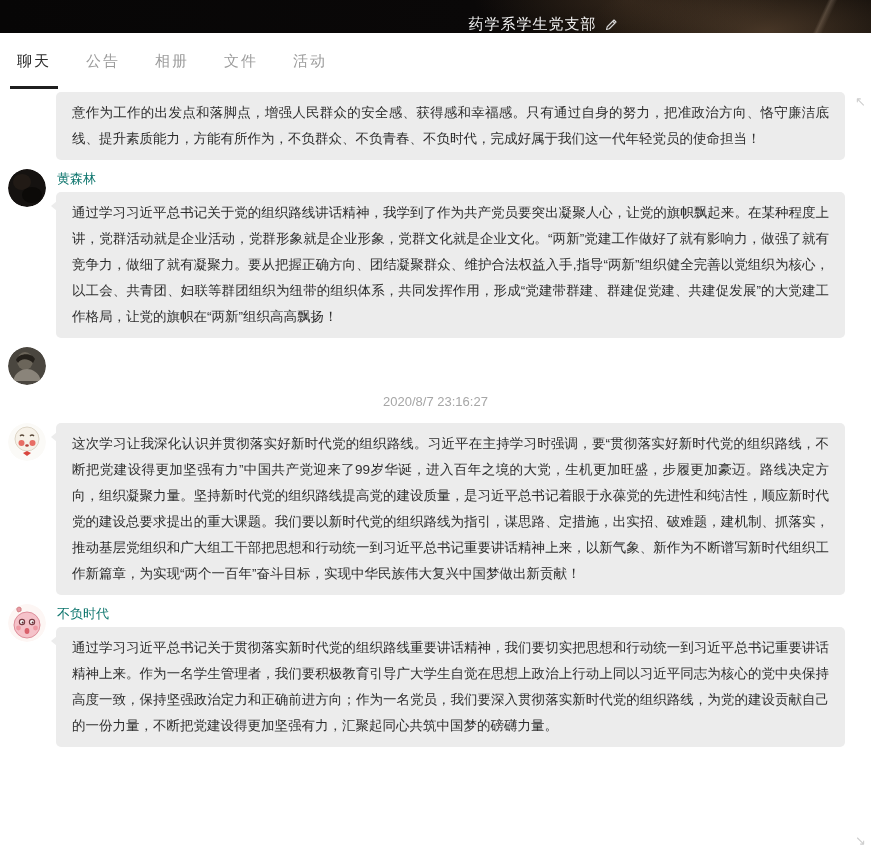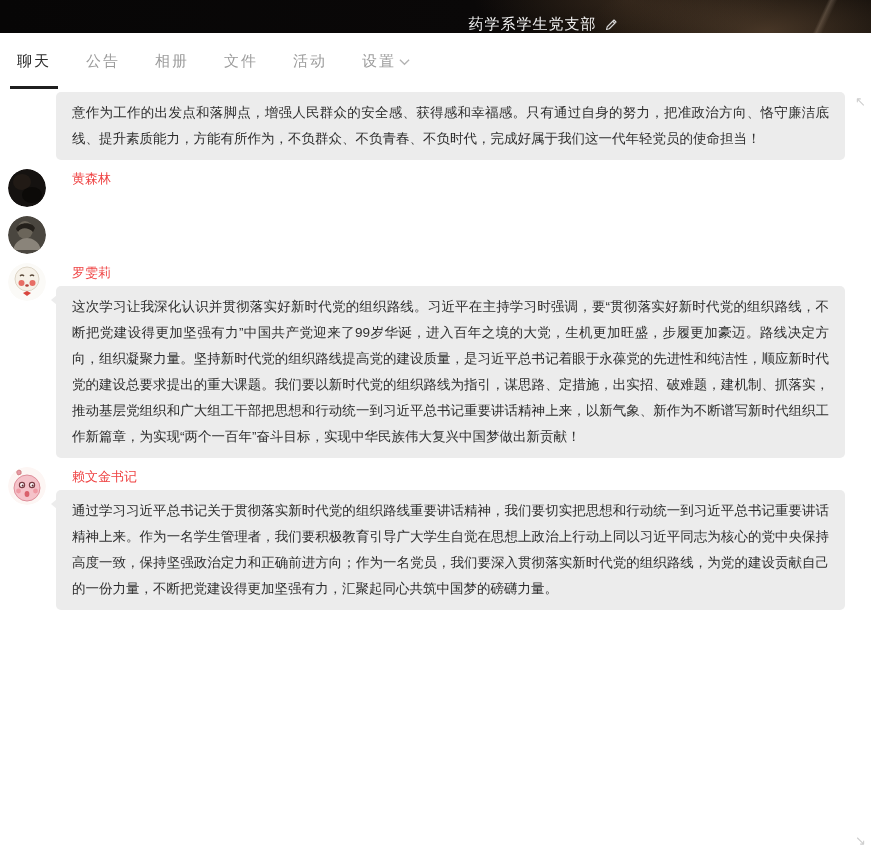--- a/index.html
+++ b/index.html
@@ -38,21 +38,21 @@
   .scroll-ic{ position:absolute; right:5px; color:#cfcfcf; font-size:13px;
               line-height:13px; cursor:pointer; z-index:5; }
   .scroll-top{ top:5px; }
   .scroll-bottom{ bottom:4px; }
 
   .msg{ display:flex; align-items:flex-start; padding:0 26px 0 8px; margin-bottom:9px; }
   .avatar{ width:38px; height:38px; border-radius:50%; flex:none; margin-right:10px;
            overflow:hidden; cursor:pointer; }
   .avatar.spacer{ visibility:hidden; height:1px; }
   .body{ flex:1; min-width:0; }
-  .sender{ color:#ef4444; font-size:13px; line-height:18px; margin:1px 0 4px 16px; }
+  .sender{ color:#0f766e; font-size:13px; line-height:18px; margin:1px 0 4px 1px; }
   .bubble{ position:relative; background:#ececec; border-radius:5px; padding:8px 16px;
            font-size:13.5px; line-height:26px; color:#2e2e2e; text-align:justify;
            word-break:break-all; }
   .has-tail .bubble::before{ content:""; position:absolute; left:-5px; top:9px;
            border-top:5px solid transparent; border-bottom:5px solid transparent;
            border-right:6px solid #ececec; }
   .timestamp{ text-align:center; color:#a6a6a6; font-size:13px; line-height:16px;
               margin:7px 0 13px; }
   .msg.continuation{ margin-top:0; }
 </style>
@@ -80,28 +80,20 @@
     </div>
   <div class="tab">
       <span>相册</span>
     </div>
   <div class="tab">
       <span>文件</span>
     </div>
   <div class="tab">
       <span>活动</span>
     </div>
-  <div class="tab">
-    <span>设置</span>
-    <span class="chev">
-      <svg width="11" height="8" viewBox="0 0 12 8" fill="none" stroke="#b3b3b3" stroke-width="1.4">
-          <path d="M1 1.5l5 5 5-5"></path>
-        </svg>
-    </span>
-  </div>
 </nav>
 
 <main class="chat">
   <div class="scroll-ic scroll-top">↖</div>
 
   <div class="msg continuation">
     <div class="avatar spacer"></div>
     <div class="body">
       <div class="bubble">意作为工作的出发点和落脚点，增强人民群众的安全感、获得感和幸福感。只有通过自身的努力，把准政治方向、恪守廉洁底线、提升素质能力，方能有所作为，不负群众、不负青春、不负时代，完成好属于我们这一代年轻党员的使命担当！</div>
     </div>
@@ -110,52 +102,53 @@
   <div class="msg has-tail">
     <div class="avatar">
       <svg width="38" height="38" viewBox="0 0 38 38">
           <circle cx="19" cy="19" r="19" fill="#151210"></circle>
           <ellipse cx="14" cy="13" rx="9" ry="8" fill="#241d17" opacity="0.8"></ellipse>
           <ellipse cx="24" cy="26" rx="10" ry="8" fill="#0c0a08"></ellipse>
         </svg>
     </div>
     <div class="body">
       <div class="sender">黄森林</div>
+      <div class="bubble">通过学习习近平总书记关于党的组织路线讲话精神，我学到了作为共产党员要突出凝聚人心，让党的旗帜飘起来。在某种程度上讲，党群活动就是企业活动，党群形象就是企业形象，党群文化就是企业文化。“两新”党建工作做好了就有影响力，做强了就有竞争力，做细了就有凝聚力。要从把握正确方向、团结凝聚群众、维护合法权益入手,指导“两新”组织健全完善以党组织为核心，以工会、共青团、妇联等群团组织为纽带的组织体系，共同发挥作用，形成“党建带群建、群建促党建、共建促发展”的大党建工作格局，让党的旗帜在“两新”组织高高飘扬！</div>
     </div>
   </div>
 
   <div class="msg has-tail">
     <div class="avatar">
       <svg width="38" height="38" viewBox="0 0 38 38">
           <circle cx="19" cy="19" r="19" fill="#4a463f"></circle>
           <ellipse cx="17" cy="14" rx="8" ry="9" fill="#6b655a"></ellipse>
           <path d="M8 13c2-7 16-8 19-1l-2 4c-5-5-12-5-15 0z" fill="#24201b"></path>
           <path d="M5 34c2-9 9-12 14-12s12 3 14 12z" fill="#8a847a"></path>
         </svg>
     </div>
     <div class="body">
     </div>
   </div>
 
+  <div class="timestamp">2020/8/7 23:16:27</div>
 
   <div class="msg has-tail">
     <div class="avatar">
       <svg width="38" height="38" viewBox="0 0 38 38">
           <circle cx="19" cy="19" r="19" fill="#fbfaf7"></circle>
           <circle cx="19" cy="16" r="12" fill="#f6f1e8" stroke="#ddd5c6" stroke-width="1"></circle>
           <path d="M12 13q2-2 4 0" stroke="#5a4a3a" stroke-width="1.4" fill="none"></path>
           <path d="M22 13q2-2 4 0" stroke="#5a4a3a" stroke-width="1.4" fill="none"></path>
           <circle cx="13.5" cy="20" r="3" fill="#e4574d" opacity="0.85"></circle>
           <circle cx="24.5" cy="20" r="3" fill="#e4574d" opacity="0.85"></circle>
           <ellipse cx="19" cy="22.5" rx="1.8" ry="1.2" fill="#b5443c"></ellipse>
           <path d="M15 30l4-2 4 2-4 3z" fill="#d8463e"></path>
         </svg>
     </div>
     <div class="body">
-      <div class="sender">罗雯莉</div>
       <div class="bubble">这次学习让我深化认识并贯彻落实好新时代党的组织路线。习近平在主持学习时强调，要“贯彻落实好新时代党的组织路线，不断把党建设得更加坚强有力”中国共产党迎来了99岁华诞，进入百年之境的大党，生机更加旺盛，步履更加豪迈。路线决定方向，组织凝聚力量。坚持新时代党的组织路线提高党的建设质量，是习近平总书记着眼于永葆党的先进性和纯洁性，顺应新时代党的建设总要求提出的重大课题。我们要以新时代党的组织路线为指引，谋思路、定措施，出实招、破难题，建机制、抓落实，推动基层党组织和广大组工干部把思想和行动统一到习近平总书记重要讲话精神上来，以新气象、新作为不断谱写新时代组织工作新篇章，为实现“两个一百年”奋斗目标，实现中华民族伟大复兴中国梦做出新贡献！</div>
     </div>
   </div>
 
 
   <div class="msg has-tail">
     <div class="avatar">
       <svg width="38" height="38" viewBox="0 0 38 38">
           <circle cx="19" cy="19" r="19" fill="#fdf6f4"></circle>
           <path d="M10 8q-3-4 1-5 3 0 2 4z" fill="#e89aa6" stroke="#c77" stroke-width="0.8"></path>
@@ -163,19 +156,19 @@
           <circle cx="14" cy="18" r="2.6" fill="#fff" stroke="#7a3b43" stroke-width="1.2"></circle>
           <circle cx="24" cy="18" r="2.6" fill="#fff" stroke="#7a3b43" stroke-width="1.2"></circle>
           <circle cx="14.6" cy="18.6" r="1" fill="#5c2b31"></circle>
           <circle cx="24.6" cy="18.6" r="1" fill="#5c2b31"></circle>
           <circle cx="10.5" cy="24" r="2.4" fill="#ef9aa4"></circle>
           <circle cx="27.5" cy="24" r="2.4" fill="#ef9aa4"></circle>
           <ellipse cx="19" cy="27" rx="2.4" ry="3" fill="#d9606b"></ellipse>
         </svg>
     </div>
     <div class="body">
-      <div class="sender">赖文金书记</div>
+      <div class="sender">不负时代</div>
       <div class="bubble">通过学习习近平总书记关于贯彻落实新时代党的组织路线重要讲话精神，我们要切实把思想和行动统一到习近平总书记重要讲话精神上来。作为一名学生管理者，我们要积极教育引导广大学生自觉在思想上政治上行动上同以习近平同志为核心的党中央保持高度一致，保持坚强政治定力和正确前进方向；作为一名党员，我们要深入贯彻落实新时代党的组织路线，为党的建设贡献自己的一份力量，不断把党建设得更加坚强有力，汇聚起同心共筑中国梦的磅礴力量。</div>
     </div>
   </div>
 
   <div class="scroll-ic scroll-bottom">↘</div>
 </main>
 
 </body></html>

